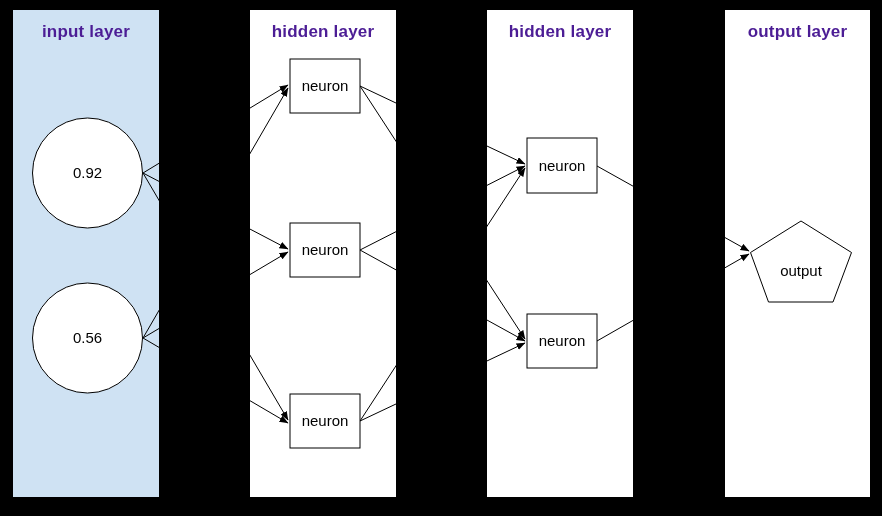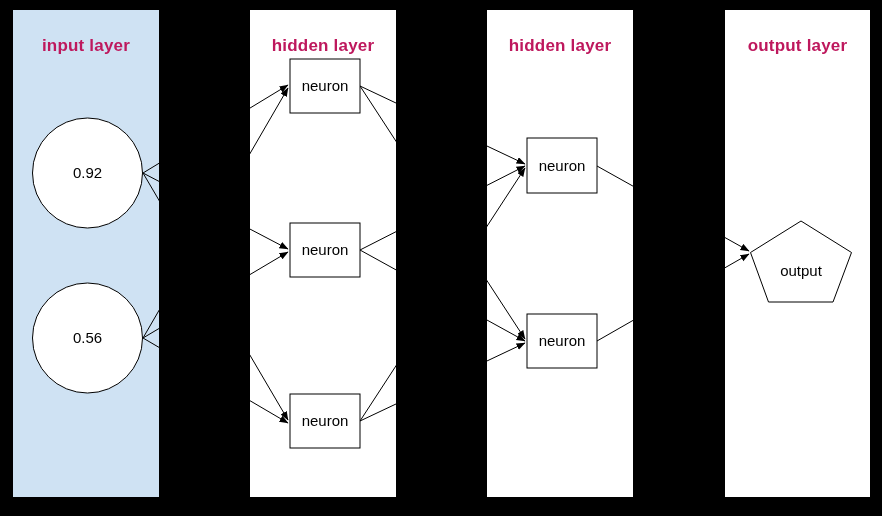--- a/index.html
+++ b/index.html
@@ -20,25 +20,25 @@
     top: 10px;
     height: 487px;
     width: 146px;
     background: #ffffff;
   }
   .panel.input { left: 13px; background: #cfe2f3; }
   .panel.hidden1 { left: 250px; }
   .panel.hidden2 { left: 487px; }
   .panel.output { left: 725px; width: 145px; }
   .layer-title {
-    margin-top: 26px;
+    margin-top: 12px;
     text-align: center;
     font-weight: bold;
     font-size: 17px;
-    color: #be185d;
+    color: #4c1d95;
     letter-spacing: 0.2px;
   }
   svg.overlay {
     position: absolute;
     left: 0;
     top: 0;
     width: 882px;
     height: 516px;
   }
   svg text {

